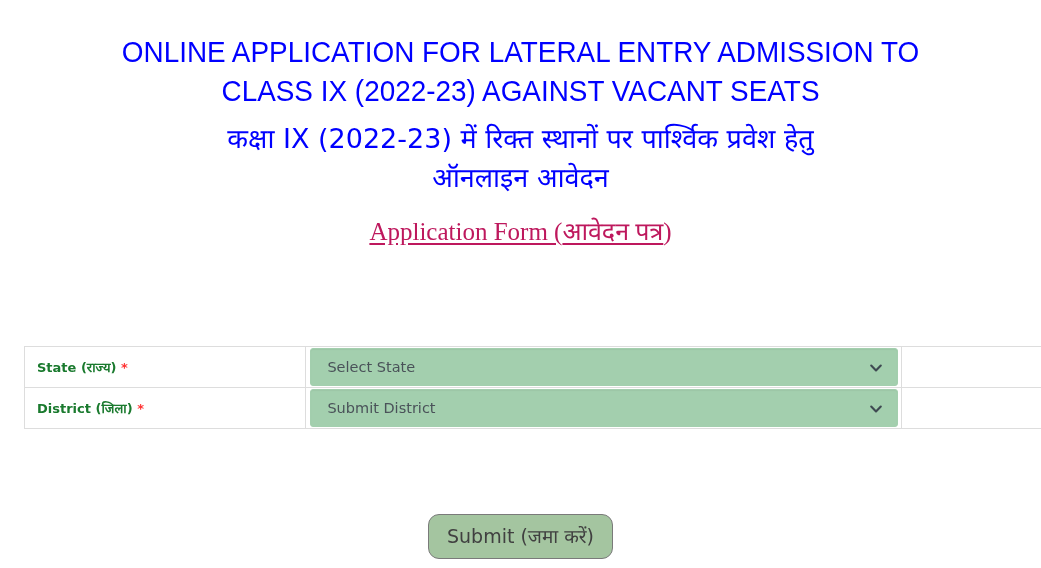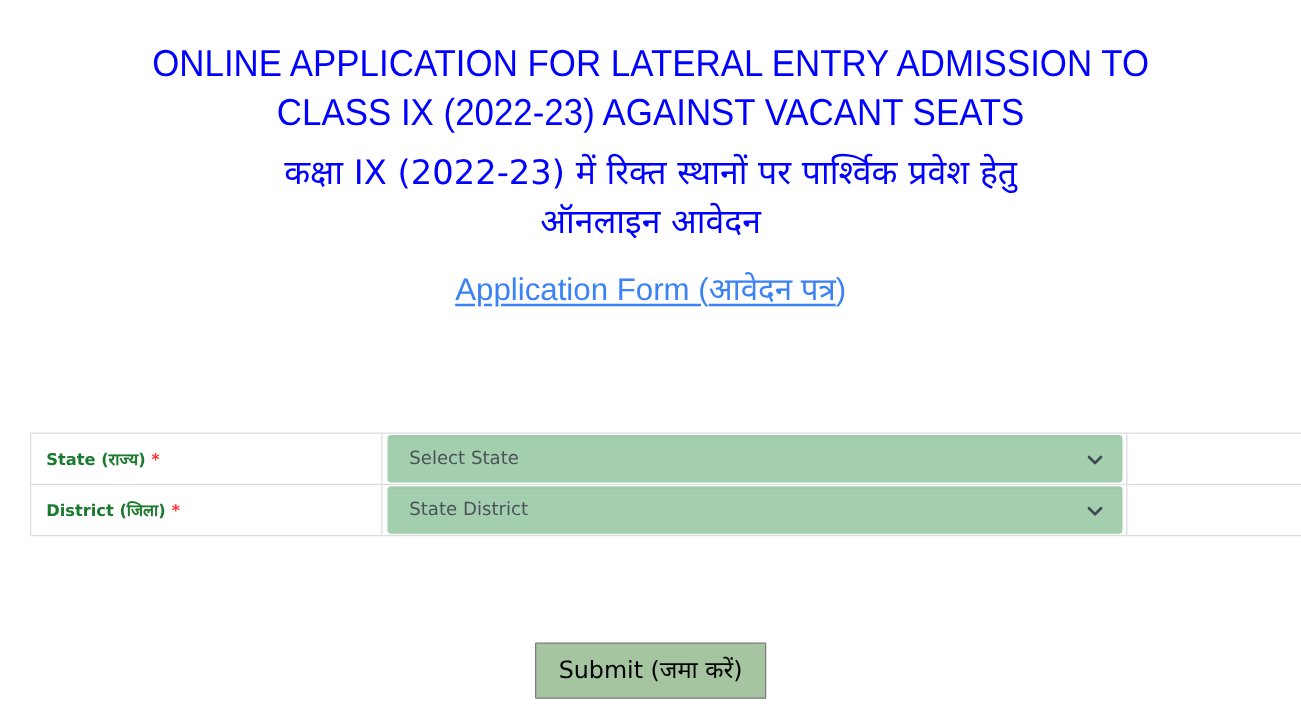--- a/index.html
+++ b/index.html
@@ -52,22 +52,22 @@
     white-space: pre-line;
     margin-top: 16px;
   }
 
   .title-form {
     position: absolute;
     top: 215px;
     left: 0;
     width: 1041px;
     text-align: center;
-    color: #3b82f6;
-    font-family: Liberation Sans, sans-serif;
+    color: #be185d;
+    font-family: Liberation Serif, serif;
     font-size: 25px;
     line-height: 34px;
     font-weight: 400;
   }
   .title-form .u {
     text-decoration: underline;
     text-underline-offset: 3px;
   }
 
   
@@ -146,26 +146,26 @@
     position: absolute;
     top: 514px;
     left: 0;
     width: 1041px;
     text-align: center;
   }
   .submit-btn {
     display: inline-block;
     background: #a4c5a0;
     border: 1px solid #7a7a7a;
-    color: #000000;
+    color: #404040;
     font-family: "DejaVu Sans", sans-serif;
     font-size: 19px;
     line-height: 22px;
     padding: 10px 18px 11px 18px;
-    border-radius: 1px;
+    border-radius: 11px;
     cursor: pointer;
   }
 </style>
 </head>
 <body>
 
 <div class="page">
 
   <h1 class="title-en">ONLINE APPLICATION FOR LATERAL ENTRY ADMISSION TO
 CLASS IX (2022-23) AGAINST VACANT SEATS</h1>
@@ -198,21 +198,21 @@
         <td class="spacer-cell"></td>
       </tr>
       <tr>
         <td class="label-cell">
           <span>District</span>
           <span>(जिला)</span>
           <span class="req">*</span>
         </td>
         <td class="field-cell">
           <div class="select-box">
-            <span class="sel-text">State District</span>
+            <span class="sel-text">Submit District</span>
             <span class="chev">
               <svg width="14" height="14" viewBox="0 0 14 14" aria-hidden="true">
                 <path d="M2.2 4.6 L7 9.4 L11.8 4.6" fill="none" stroke="#3f4a52" stroke-width="2.1" stroke-linecap="round" stroke-linejoin="round"></path>
               </svg>
             </span>
           </div>
         </td>
         <td class="spacer-cell"></td>
       </tr>
     </tbody>

